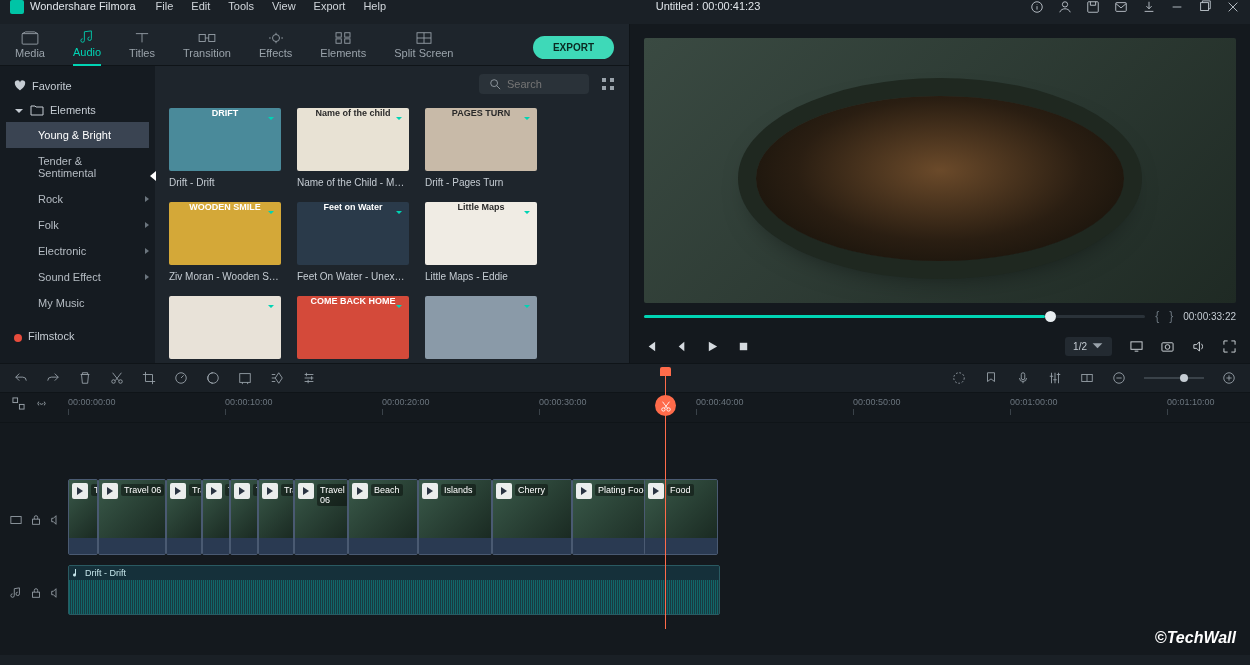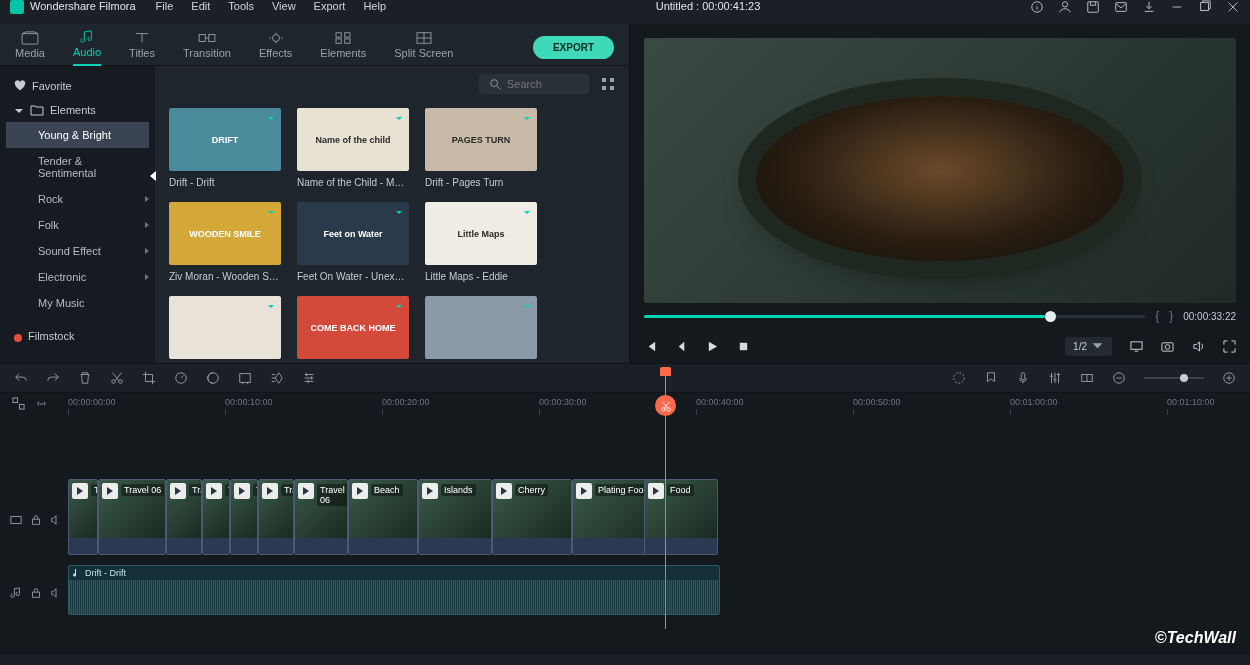--- a/index.html
+++ b/index.html
@@ -31,21 +31,21 @@
 .side-sub .chev { position:absolute; right:4px; top:9px; }
 .side-item.filmstock { margin-top:8px; }
 .red-dot { width:8px; height:8px; background:#e74c3c; border-radius:50%; }
 
 .grid-wrap { flex:1; display:flex; flex-direction:column; }
 .grid-head { height:36px; display:flex; align-items:center; justify-content:flex-end; padding:0 14px; gap:12px; }
 .search { display:flex; align-items:center; background:#2a3239; border-radius:4px; padding:4px 10px; gap:6px; width:110px; }
 .search input { background:transparent; border:none; color:#9aa3ab; font-size:11px; width:70px; outline:none; }
 .grid { flex:1; overflow:auto; padding:6px 14px; display:grid; grid-template-columns:repeat(3, 112px); gap:14px 16px; align-content:start; }
 .card { width:112px; }
-.thumb { width:112px; height:63px; background:#2a3239; border-radius:2px; position:relative; overflow:hidden; display:flex; align-items:center; justify-content:center; font-size:9px; font-weight:bold; }
+.thumb { width:112px; height:63px; background:#2a3239; border-radius:2px; position:relative; overflow:hidden; display:flex; align-items:flex-start; justify-content:center; font-size:9px; font-weight:bold; }
 .thumb .dl { position:absolute; right:4px; top:4px; width:12px; height:12px; }
 .card-label { font-size:10px; color:#c5ccd3; margin-top:6px; white-space:nowrap; overflow:hidden; text-overflow:ellipsis; }
 
 .preview { flex:1; background:#14191e; display:flex; flex-direction:column; }
 .vid { flex:1; margin:14px 14px 4px 14px; background:linear-gradient(135deg,#3a4a42 0%,#1f2a24 100%); border-radius:2px; position:relative; overflow:hidden; }
 .bowl { position:absolute; width:62%; height:62%; left:19%; top:22%; background:radial-gradient(ellipse at 50% 45%,#6b4a2a 0%,#2a1e12 55%,#1a140c 80%); border-radius:50%; box-shadow:0 0 0 18px #1f2820, 0 12px 30px rgba(0,0,0,.6); }
 .scrub { height:18px; margin:0 14px; display:flex; align-items:center; gap:10px; }
 .scrub-track { flex:1; height:3px; background:#2a3239; border-radius:2px; position:relative; }
 .scrub-fill { position:absolute; height:100%; width:80%; background:#00d4b4; border-radius:2px; }
 .scrub-knob { position:absolute; left:80%; top:-4px; width:11px; height:11px; background:#e8edf0; border-radius:50%; }
@@ -217,24 +217,24 @@
           <span>Elements</span>
         </div>
         <div class="side-sub sel">Young &amp; Bright</div>
         <div class="side-sub">Tender &amp; Sentimental</div>
         <div class="side-sub"><span>Rock</span><svg class="chev" width="8" height="8" viewBox="0 0 8 8" fill="#6b757e">
               <path d="M2 1l4 3-4 3z"></path>
             </svg></div>
         <div class="side-sub"><span>Folk</span><svg class="chev" width="8" height="8" viewBox="0 0 8 8" fill="#6b757e">
               <path d="M2 1l4 3-4 3z"></path>
             </svg></div>
-        <div class="side-sub"><span>Sound Effect</span><svg class="chev" width="8" height="8" viewBox="0 0 8 8" fill="#6b757e">
+        <div class="side-sub"><span>Electronic</span><svg class="chev" width="8" height="8" viewBox="0 0 8 8" fill="#6b757e">
               <path d="M2 1l4 3-4 3z"></path>
             </svg></div>
-        <div class="side-sub"><span>Electronic</span><svg class="chev" width="8" height="8" viewBox="0 0 8 8" fill="#6b757e">
+        <div class="side-sub"><span>Sound Effect</span><svg class="chev" width="8" height="8" viewBox="0 0 8 8" fill="#6b757e">
               <path d="M2 1l4 3-4 3z"></path>
             </svg></div>
         <div class="side-sub">My Music</div>
         <div class="side-item filmstock">
           <div class="red-dot"></div>
           <span>Filmstock</span>
         </div>
       </div>
       <svg class="tri-left" width="10" height="12" viewBox="0 0 10 12" fill="#fff">
           <path d="M8 1L2 6l6 5z"></path>

